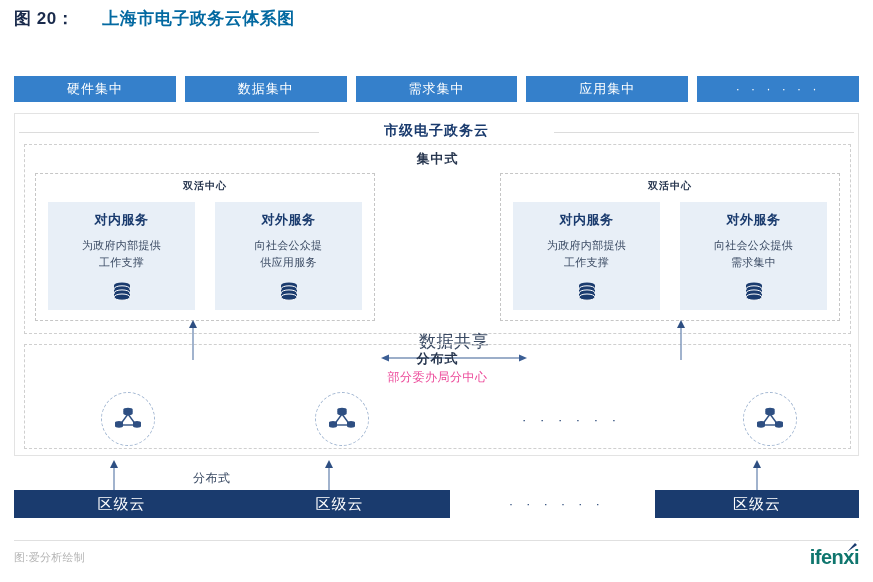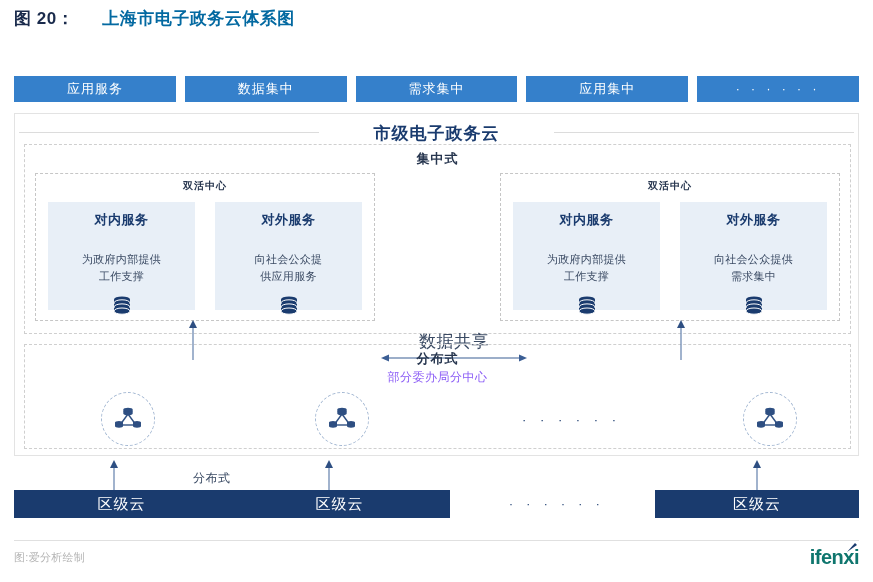--- a/index.html
+++ b/index.html
@@ -38,21 +38,21 @@
   .top-bar.dots { letter-spacing: 4px; font-size: 12px; }
 
   
   .city-cloud {
     position: absolute; left: 14px; top: 113px;
     width: 845px; height: 343px;
     border: 1px solid #e3e3e3; background: #ffffff;
   }
   .city-cloud-title {
     position: absolute; left: 0; right: 0; top: 8px;
-    text-align: center; font-size: 17px; font-weight: bold;
+    text-align: center; font-size: 14px; font-weight: bold;
     color: #1a3b6e; letter-spacing: 1px;
   }
   
   .rule-left, .rule-right {
     position: absolute; top: 18px; height: 1px; background: #dcdcdc;
   }
   .rule-left { left: 4px; width: 300px; }
   .rule-right { right: 4px; width: 300px; }
 
   
@@ -88,21 +88,21 @@
   }
   .svc-card {
     flex: 1 1 0; background: #e8eff7;
     display: flex; flex-direction: column; align-items: center;
     padding-top: 9px;
   }
   .svc-title {
     font-size: 13px; font-weight: bold; color: #1a3b6e; letter-spacing: .5px;
   }
   .svc-desc {
-    margin-top: 22px; font-size: 11px; color: #3a4a63;
+    margin-top: 8px; font-size: 11px; color: #3a4a63;
     line-height: 1.55; text-align: center; letter-spacing: .3px;
   }
   .db-icon { margin-top: 8px; }
 
   
   .share {
     position: absolute; left: 366px; top: 216px; width: 146px; height: 40px;
   }
   .share-label {
     position: absolute; left: 0; right: 0; top: 0;
@@ -111,21 +111,21 @@
   .share-arrow { position: absolute; left: 0; top: 22px; }
 
   
   .distributed {
     position: absolute; left: 9px; top: 230px;
     width: 827px; height: 105px;
     border: 1px dashed #cfcfcf;
   }
   .dist-sub {
     position: absolute; left: 0; right: 0; top: 24px;
-    text-align: center; font-size: 12px; color: #8b5cf6; letter-spacing: .5px;
+    text-align: center; font-size: 12px; color: #ec4899; letter-spacing: .5px;
   }
   .node-row {
     position: absolute; left: 0; right: 0; top: 47px; height: 56px;
   }
   .node {
     position: absolute; top: 0; width: 54px; height: 54px;
     border: 1px dashed #9fb4d0; border-radius: 50%;
     display: flex; align-items: center; justify-content: center;
   }
   .node-dots {
@@ -178,21 +178,21 @@
 <body>
 
 <div id="root">
 
   <div class="title-bar">
     <span class="title-num">图 20：</span>
     <span class="title-text">上海市电子政务云体系图</span>
   </div>
 
   <div class="top-bars">
-    <div class="top-bar">应用服务</div>
+    <div class="top-bar">硬件集中</div>
     <div class="top-bar">数据集中</div>
     <div class="top-bar">需求集中</div>
     <div class="top-bar">应用集中</div>
     <div class="top-bar dots">· · · · · ·</div>
   </div>
 
   <div class="city-cloud">
 
     <div class="rule-left"></div>
     <div class="rule-right"></div>

